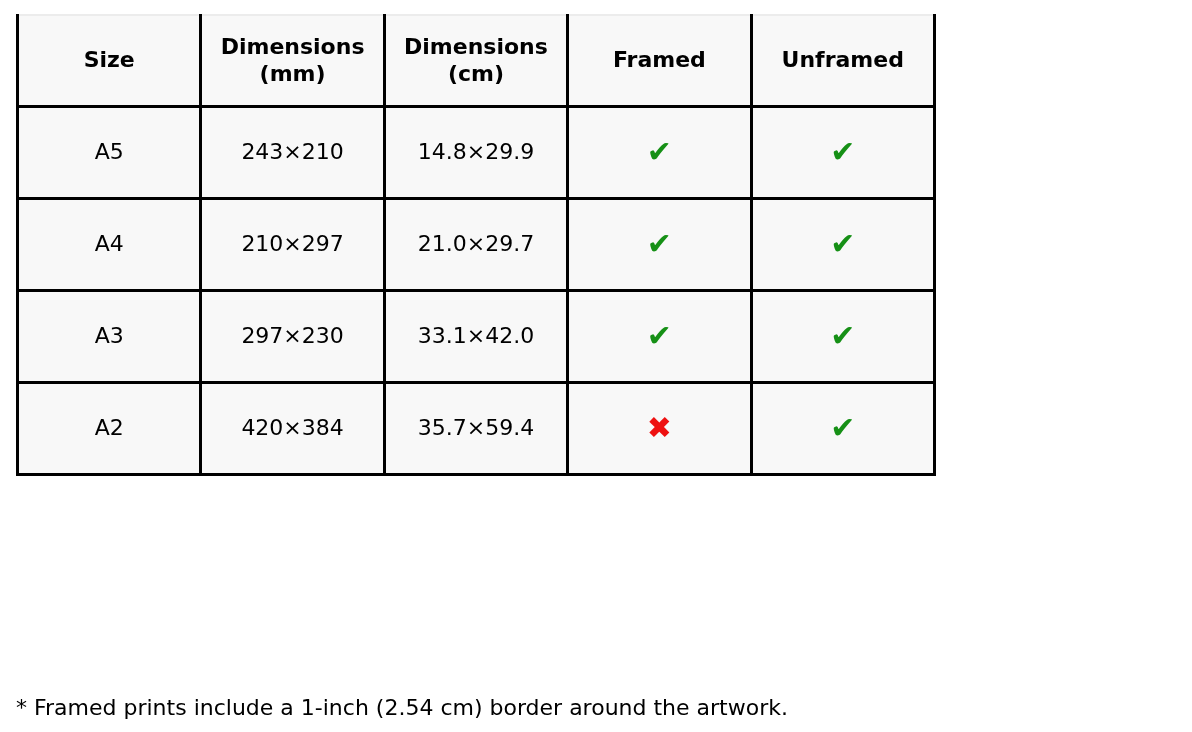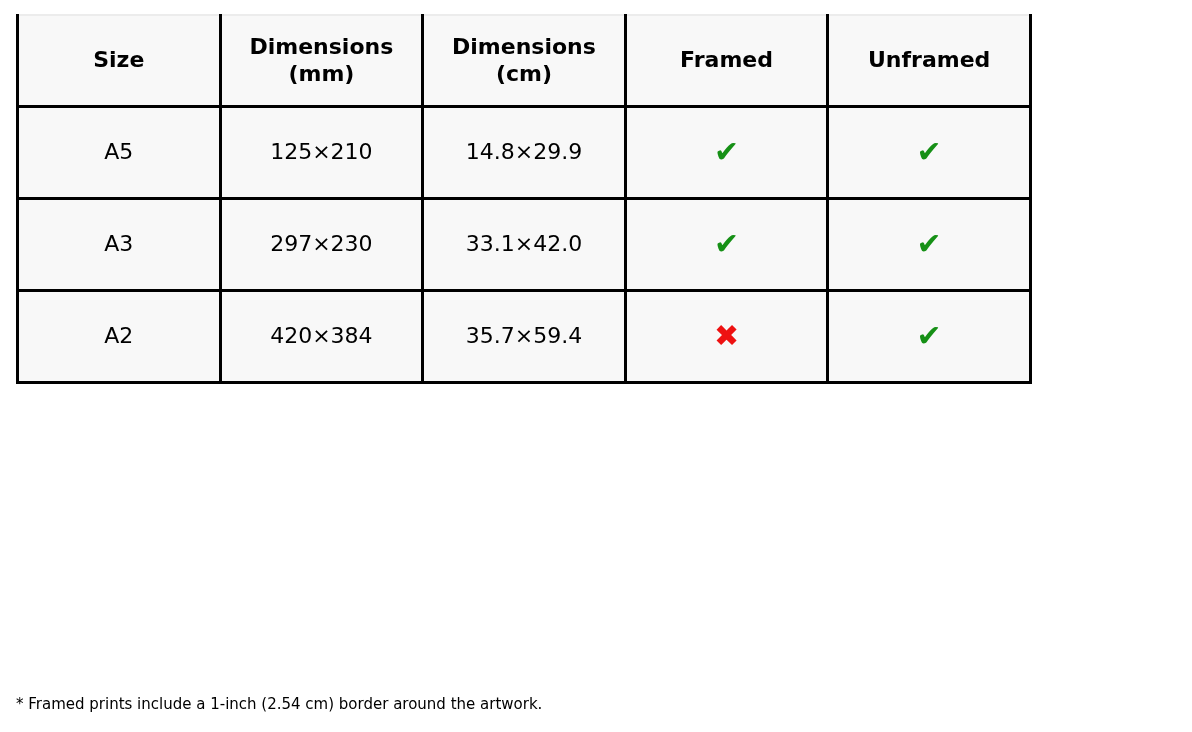--- a/index.html
+++ b/index.html
@@ -12,21 +12,21 @@
     position: relative;
     overflow: hidden;
     background: #ffffff;
     font-family: "DejaVu Sans", sans-serif;
     color: #000000;
   }
   table.size-chart {
     position: absolute;
     left: 16px;
     top: 14px;
-    width: 1016px;
+    width: 920px;
     table-layout: fixed;
     border-collapse: collapse;
     border-top: 2px solid #ececec;
   }
   .size-chart th,
   .size-chart td {
     border: 3px solid var(--border-color, #000000);
     background: var(--cell-bg, #f8f8f8);
     text-align: center;
     vertical-align: middle;
@@ -47,21 +47,21 @@
     font-size: 30px;
     line-height: 1;
     font-weight: bold;
   }
   .check { color: var(--check-color, #169016); }
   .cross { color: var(--cross-color, #ee1111); }
   .footnote {
     position: absolute;
     left: 16px;
     top: 695px;
-    font-size: 15px;
+    font-size: 22px;
     line-height: 1.2;
     color: #000000;
     white-space: nowrap;
   }
 </style>
 </head>
 <body>
 
 <table class="size-chart">
   <thead>
@@ -69,22 +69,29 @@
       <th>Size</th>
       <th>Dimensions (mm)</th>
       <th>Dimensions (cm)</th>
       <th>Framed</th>
       <th>Unframed</th>
     </tr>
   </thead>
   <tbody>
     <tr>
       <td class="size-col">A5</td>
-      <td>125×210</td>
+      <td>243×210</td>
       <td>14.8×29.9</td>
+      <td><span class="mark check">✔</span></td>
+      <td><span class="mark check">✔</span></td>
+    </tr>
+    <tr>
+      <td class="size-col">A4</td>
+      <td>210×297</td>
+      <td>21.0×29.7</td>
       <td><span class="mark check">✔</span></td>
       <td><span class="mark check">✔</span></td>
     </tr>
     <tr>
       <td class="size-col">A3</td>
       <td>297×230</td>
       <td>33.1×42.0</td>
       <td><span class="mark check">✔</span></td>
       <td><span class="mark check">✔</span></td>
     </tr>

